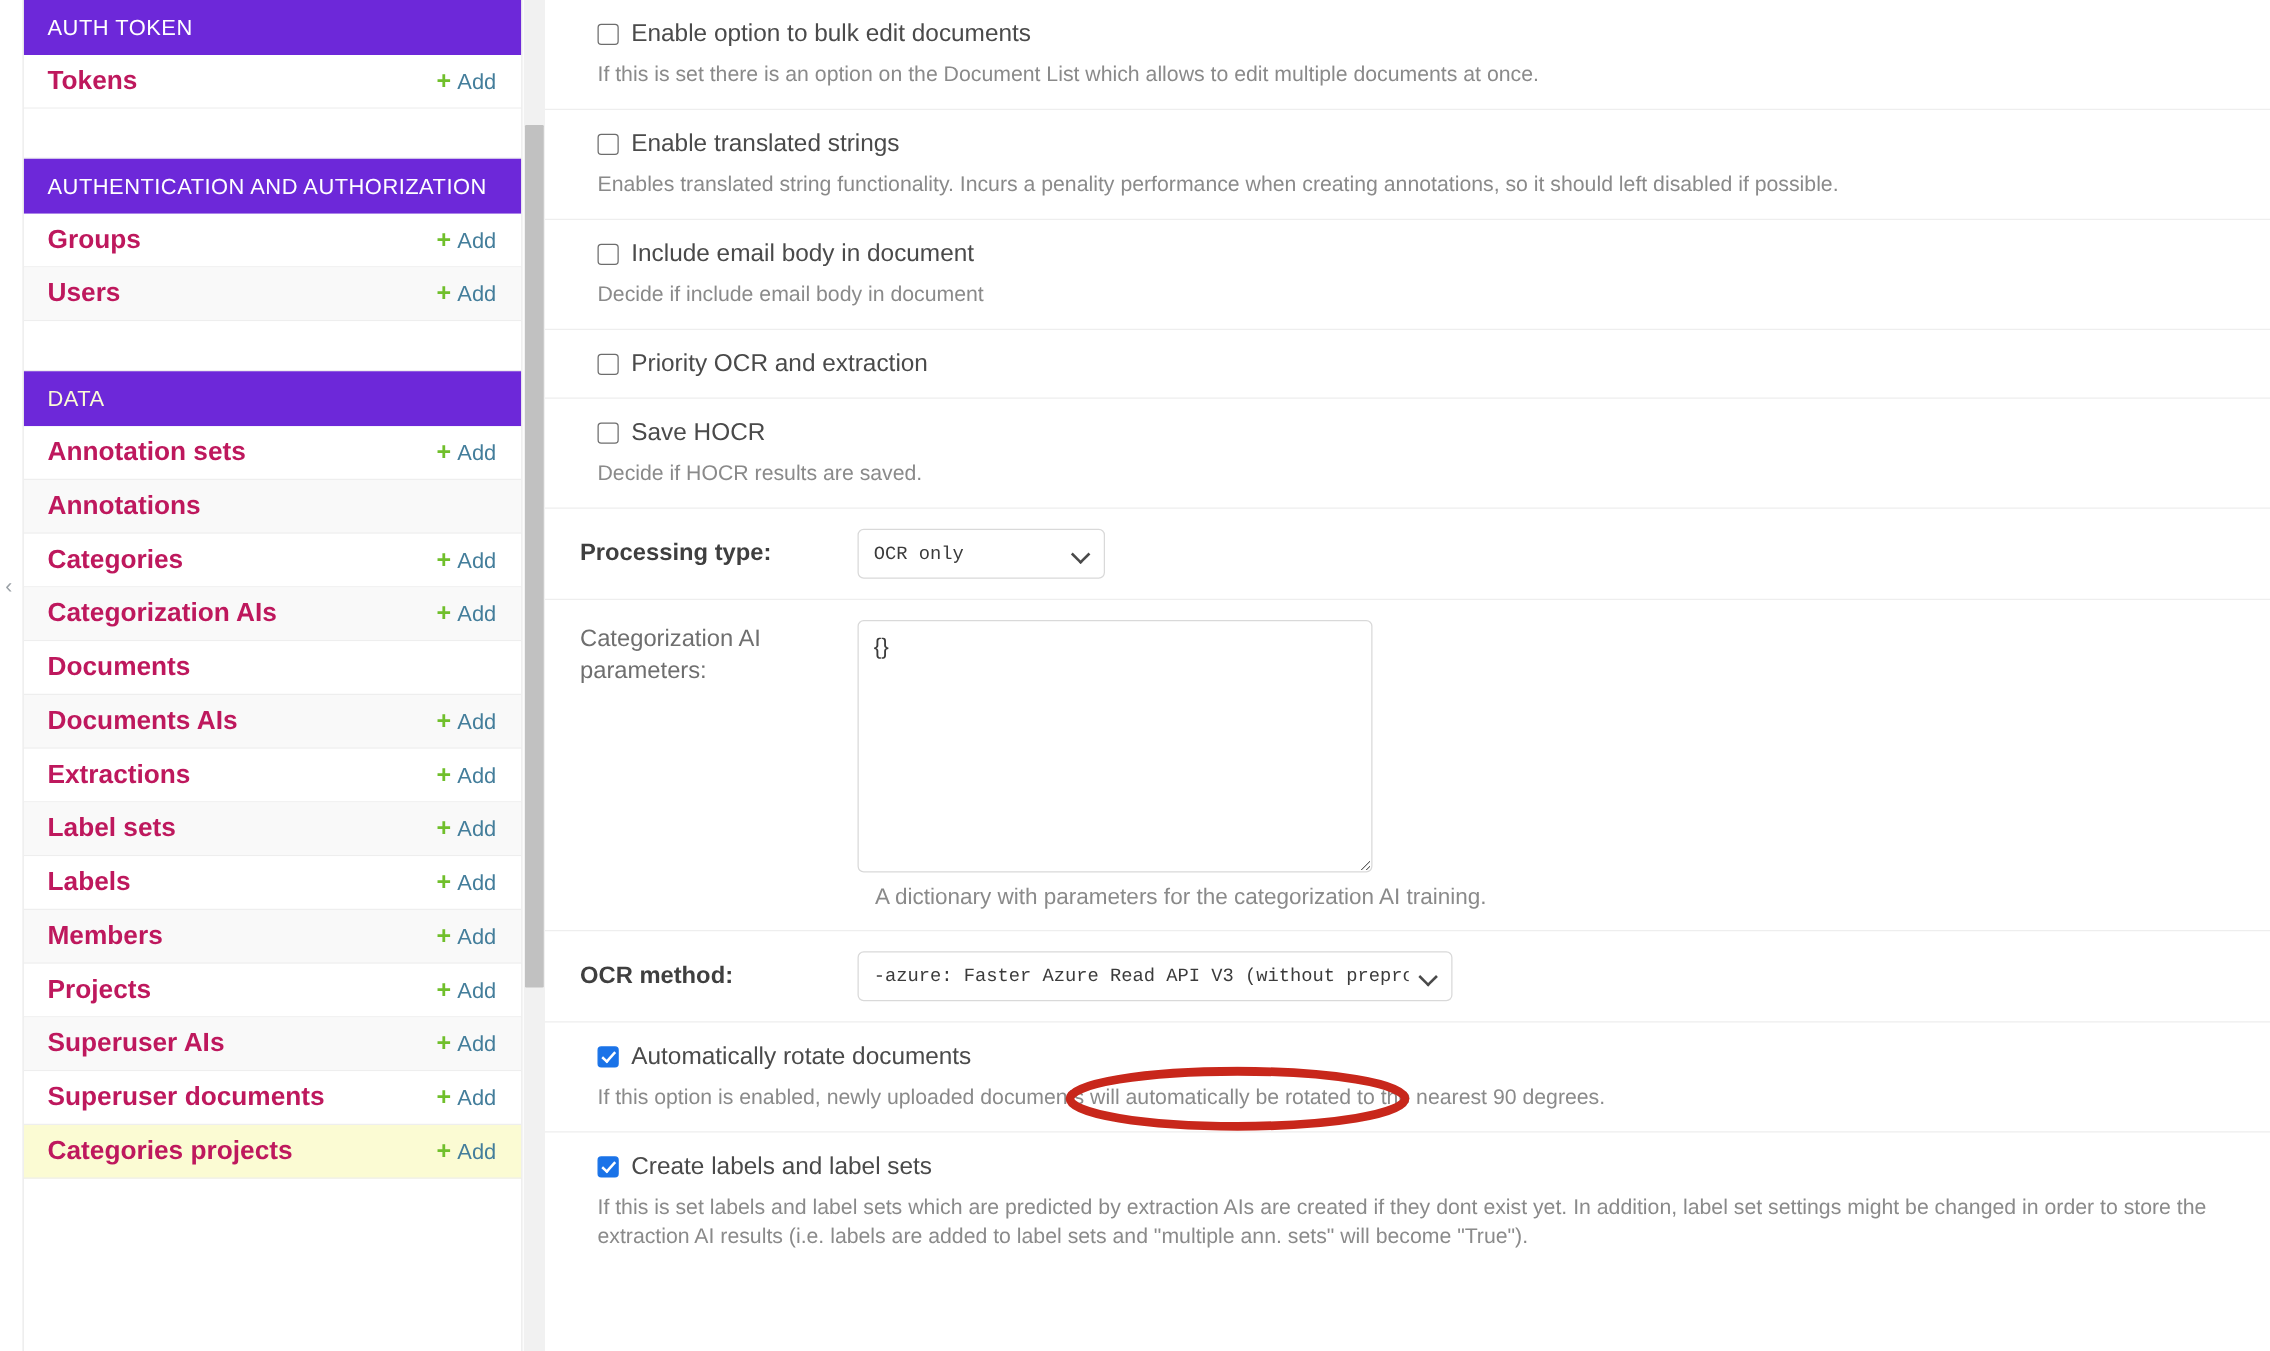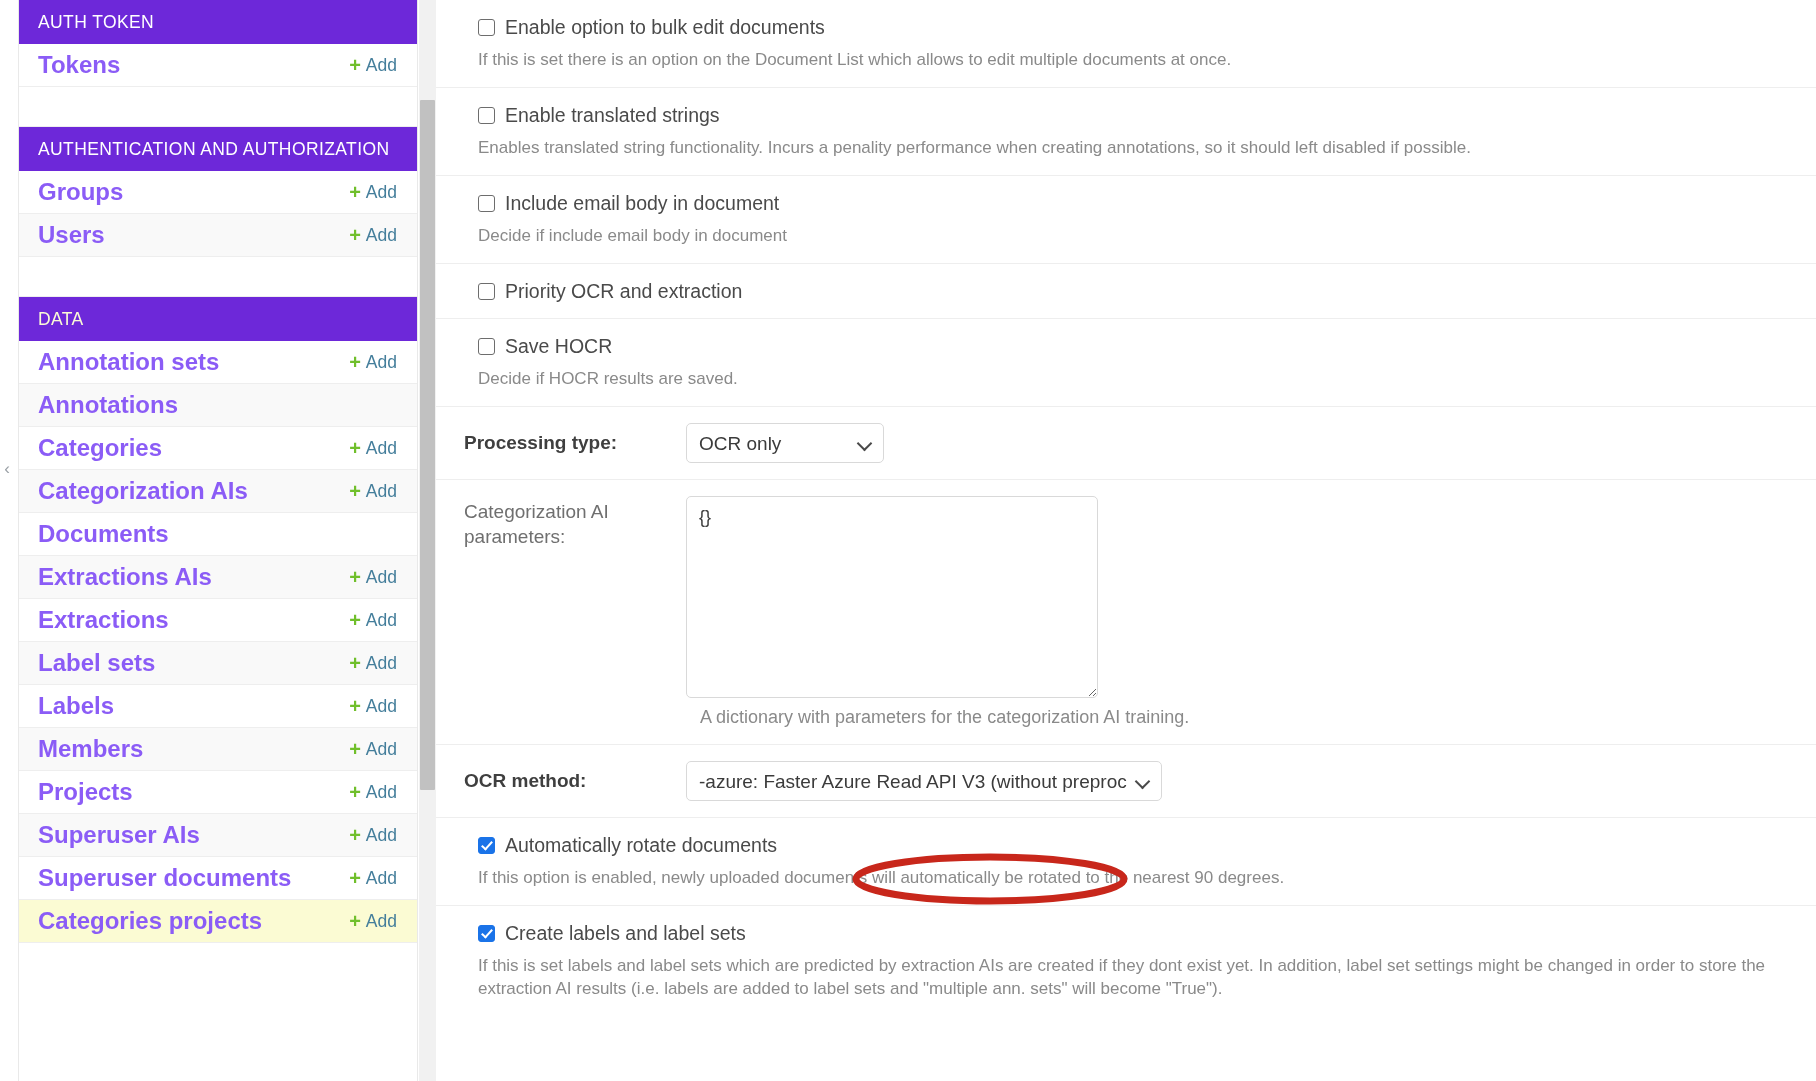--- a/index.html
+++ b/index.html
@@ -67,23 +67,23 @@
     align-items: center;
     justify-content: space-between;
     height: 43px;
     padding: 0 20px 0 19px;
     border-bottom: 1px solid #eeeeee;
     background: #ffffff;
   }
   .model-row.alt { background: #f9f9f9; }
   .model-row.highlight { background: #fbfbd3; }
   .model-name {
-    color: #8b5cf6;
+    color: #be185d;
     font-weight: bold;
-    font-size: 24px;
+    font-size: 21px;
     white-space: nowrap;
   }
   .add-link {
     display: inline-flex;
     align-items: center;
     gap: 5px;
     color: #447e9b;
     font-size: 17.5px;
     white-space: nowrap;
   }
@@ -178,22 +178,22 @@
     font-weight: bold;
     line-height: 40px;
   }
   .inline-label.light {
     font-weight: normal;
     color: #6f6f6f;
     line-height: 25px;
     padding-top: 3px;
   }
   select.control {
-    font-family: Liberation Sans, sans-serif;
-    font-size: 19px;
+    font-family: Liberation Mono, monospace;
+    font-size: 15px;
     color: #3b3b3b;
     background: #ffffff;
     border: 1px solid #d9d9d9;
     border-radius: 5px;
     height: 40px;
     padding: 0 34px 0 12px;
     appearance: none;
     -webkit-appearance: none;
     cursor: pointer;
   }
@@ -309,21 +309,21 @@
             <span class="model-name">Categorization AIs</span>
             <span class="add-link">
               <span class="plus">+</span>
               <span>Add</span>
             </span>
           </div>
           <div class="model-row">
             <span class="model-name">Documents</span>
           </div>
           <div class="model-row alt">
-            <span class="model-name">Extractions AIs</span>
+            <span class="model-name">Documents AIs</span>
             <span class="add-link">
               <span class="plus">+</span>
               <span>Add</span>
             </span>
           </div>
           <div class="model-row">
             <span class="model-name">Extractions</span>
             <span class="add-link">
               <span class="plus">+</span>
               <span>Add</span>

